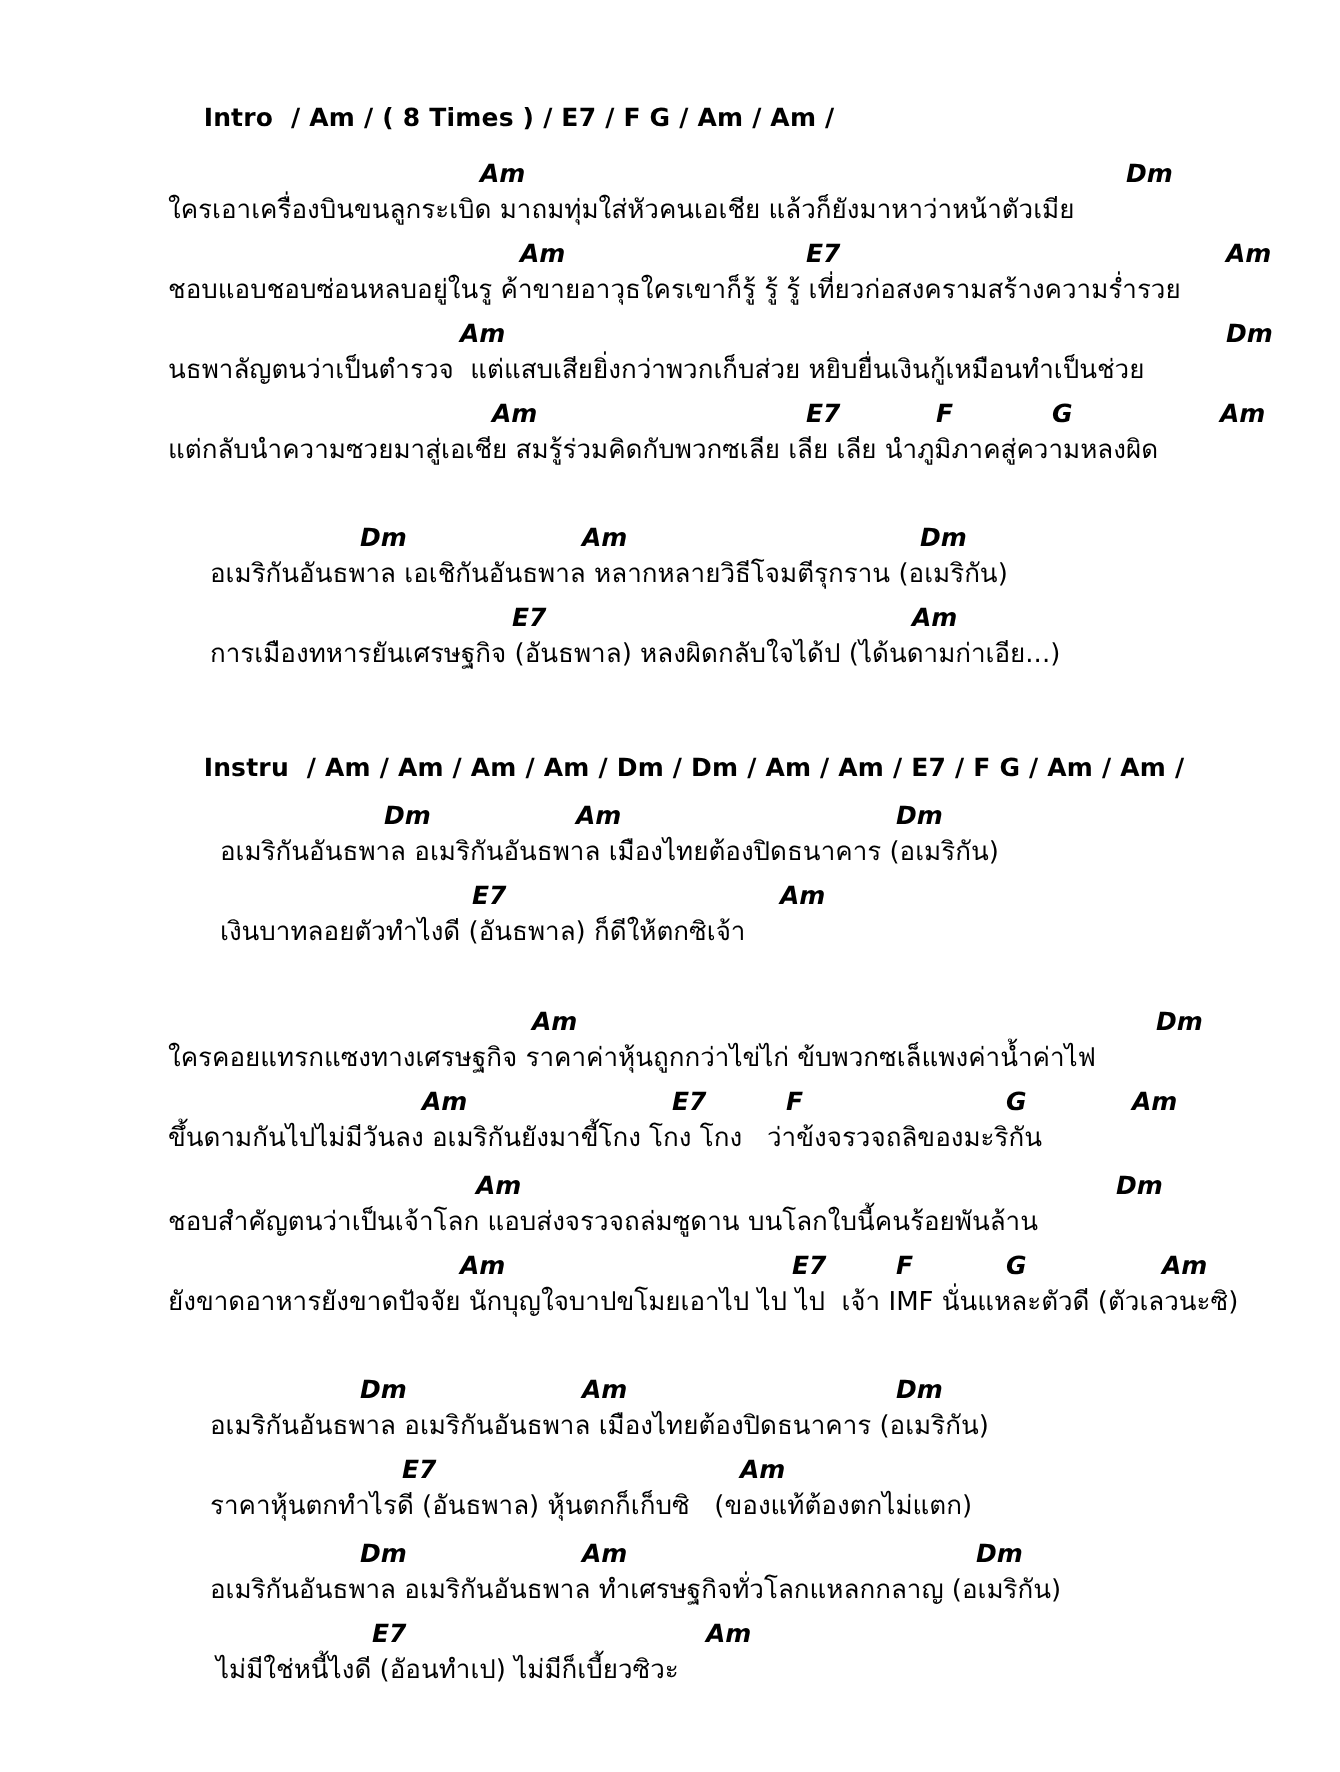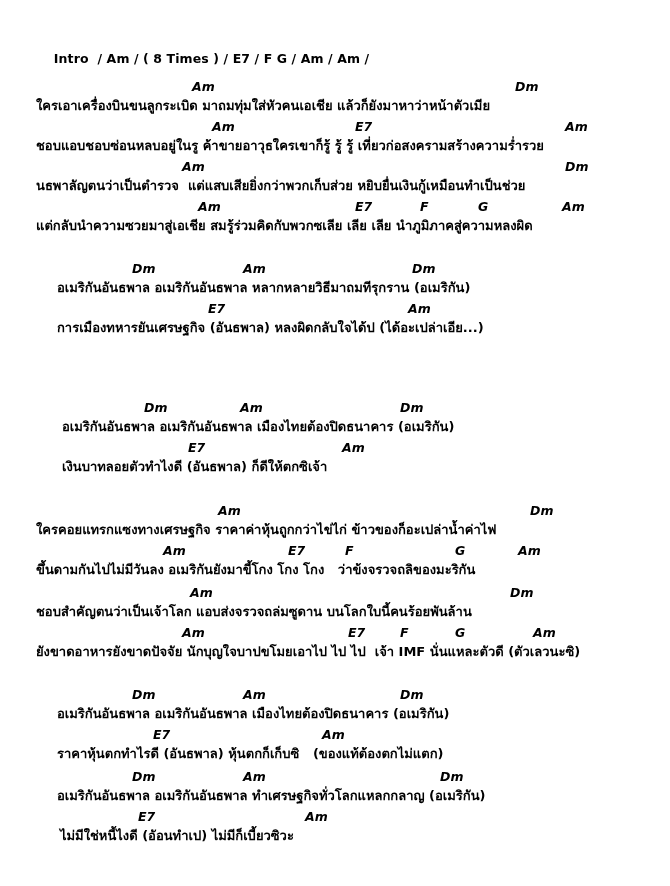--- a/index.html
+++ b/index.html
@@ -12,20 +12,21 @@
     height: 886px;
     position: relative;
     font-family: "DejaVu Sans", "Liberation Sans", sans-serif;
     color: #000000;
     overflow: hidden;
   }
   .page {
     position: relative;
     width: 620px;
     height: 886px;
+    margin-left: 48px;
   }
 
   
   .section-line {
     position: absolute;
     font-weight: bold;
     font-size: 12.5px;
     letter-spacing: 0.1px;
     white-space: pre;
     line-height: 14px;
@@ -53,32 +54,35 @@
     line-height: 15px;
     white-space: pre;
   }
 
   
   .lyric-row {
     position: absolute;
     font-size: 13px;
     line-height: 17px;
     white-space: pre;
-    font-weight: bold;
+    font-weight: normal;
   }
 </style>
 </head>
 <body>
 
 <div class="page">
 
   <div class="section-line" id="section-intro" style="left: 36px; top: 38px;">
     <span class="section-label">Intro</span><span>  </span><span class="section-chords">/ Am / ( 8 Times ) / E7 / F G / Am / Am /</span>
   </div>
 
+  <div class="section-line" id="section-instru" style="left: 36px; top: 363px;">
+    <span class="section-label">Instru</span><span>  </span><span class="section-chords">/ Am / Am / Am / Am / Dm / Dm / Am / Am / E7 / F G / Am / Am /</span>
+  </div>
 
   <div id="lines-container">
       <div class="chord-row" style="top: 79px;">
         <span class="chord" style="left: 192px;">Am</span>
         <span class="chord" style="left: 515px;">Dm</span>
       </div>
       <div class="lyric-row" style="top: 97px; left: 36px;">ใครเอาเครื่องบินขนลูกระเบิด มาถมทุ่มใส่หัวคนเอเชีย แล้วก็ยังมาหาว่าหน้าตัวเมีย</div>
       <div class="chord-row" style="top: 119px;">
         <span class="chord" style="left: 212px;">Am</span>
         <span class="chord" style="left: 355px;">E7</span>
@@ -96,42 +100,42 @@
         <span class="chord" style="left: 420px;">F</span>
         <span class="chord" style="left: 478px;">G</span>
         <span class="chord" style="left: 562px;">Am</span>
       </div>
       <div class="lyric-row" style="top: 217px; left: 36px;">แต่กลับนำความซวยมาสู่เอเชีย สมรู้ร่วมคิดกับพวกซเลีย เลีย เลีย นำภูมิภาคสู่ความหลงผิด</div>
       <div class="chord-row" style="top: 261px;">
         <span class="chord" style="left: 132px;">Dm</span>
         <span class="chord" style="left: 243px;">Am</span>
         <span class="chord" style="left: 412px;">Dm</span>
       </div>
-      <div class="lyric-row" style="top: 279px; left: 57px;">อเมริกันอันธพาล อเมริกันอันธพาล หลากหลายวิธีมาถมทีรุกราน (อเมริกัน)</div>
+      <div class="lyric-row" style="top: 279px; left: 57px;">อเมริกันอันธพาล เอเชิกันอันธพาล หลากหลายวิธีโจมตีรุกราน (อเมริกัน)</div>
       <div class="chord-row" style="top: 301px;">
         <span class="chord" style="left: 208px;">E7</span>
         <span class="chord" style="left: 408px;">Am</span>
       </div>
-      <div class="lyric-row" style="top: 319px; left: 57px;">การเมืองทหารยันเศรษฐกิจ (อันธพาล) หลงผิดกลับใจได้ป (ได้อะเปล่าเอีย...)</div>
+      <div class="lyric-row" style="top: 319px; left: 57px;">การเมืองทหารยันเศรษฐกิจ (อันธพาล) หลงผิดกลับใจได้ป (ได้นดามก่าเอีย...)</div>
       <div class="chord-row" style="top: 400px;">
         <span class="chord" style="left: 144px;">Dm</span>
         <span class="chord" style="left: 240px;">Am</span>
         <span class="chord" style="left: 400px;">Dm</span>
       </div>
       <div class="lyric-row" style="top: 418px; left: 62px;">อเมริกันอันธพาล อเมริกันอันธพาล เมืองไทยต้องปิดธนาคาร (อเมริกัน)</div>
       <div class="chord-row" style="top: 440px;">
         <span class="chord" style="left: 188px;">E7</span>
         <span class="chord" style="left: 342px;">Am</span>
       </div>
       <div class="lyric-row" style="top: 458px; left: 62px;">เงินบาทลอยตัวทำไงดี (อันธพาล) ก็ดีให้ตกซิเจ้า</div>
       <div class="chord-row" style="top: 503px;">
         <span class="chord" style="left: 218px;">Am</span>
         <span class="chord" style="left: 530px;">Dm</span>
       </div>
-      <div class="lyric-row" style="top: 521px; left: 36px;">ใครคอยแทรกแซงทางเศรษฐกิจ ราคาค่าหุ้นถูกกว่าไข่ไก่ ข้าวของก็อะเปล่าน้ำค่าไฟ</div>
+      <div class="lyric-row" style="top: 521px; left: 36px;">ใครคอยแทรกแซงทางเศรษฐกิจ ราคาค่าหุ้นถูกกว่าไข่ไก่ ข้บพวกซเล็แพงค่าน้ำค่าไฟ</div>
       <div class="chord-row" style="top: 543px;">
         <span class="chord" style="left: 163px;">Am</span>
         <span class="chord" style="left: 288px;">E7</span>
         <span class="chord" style="left: 345px;">F</span>
         <span class="chord" style="left: 455px;">G</span>
         <span class="chord" style="left: 518px;">Am</span>
       </div>
       <div class="lyric-row" style="top: 561px; left: 36px;">ขึ้นดามกันไปไม่มีวันลง อเมริกันยังมาขี้โกง โกง โกง   ว่าข้งจรวจถลิของมะริกัน</div>
       <div class="chord-row" style="top: 585px;">
         <span class="chord" style="left: 190px;">Am</span>

